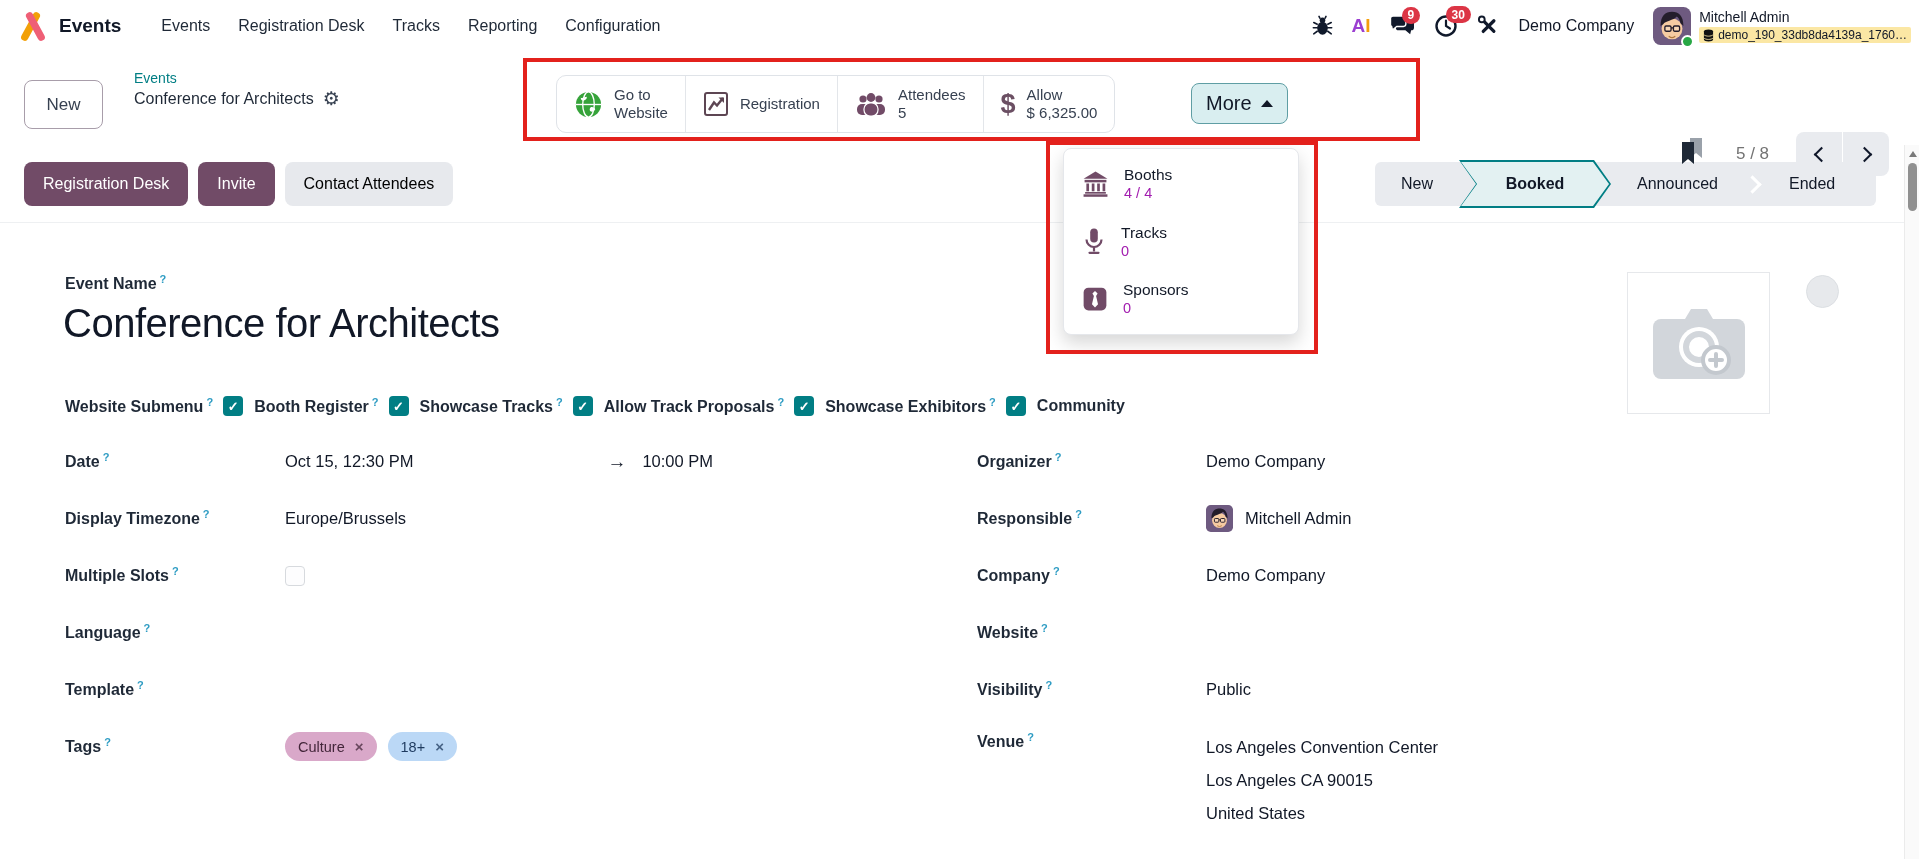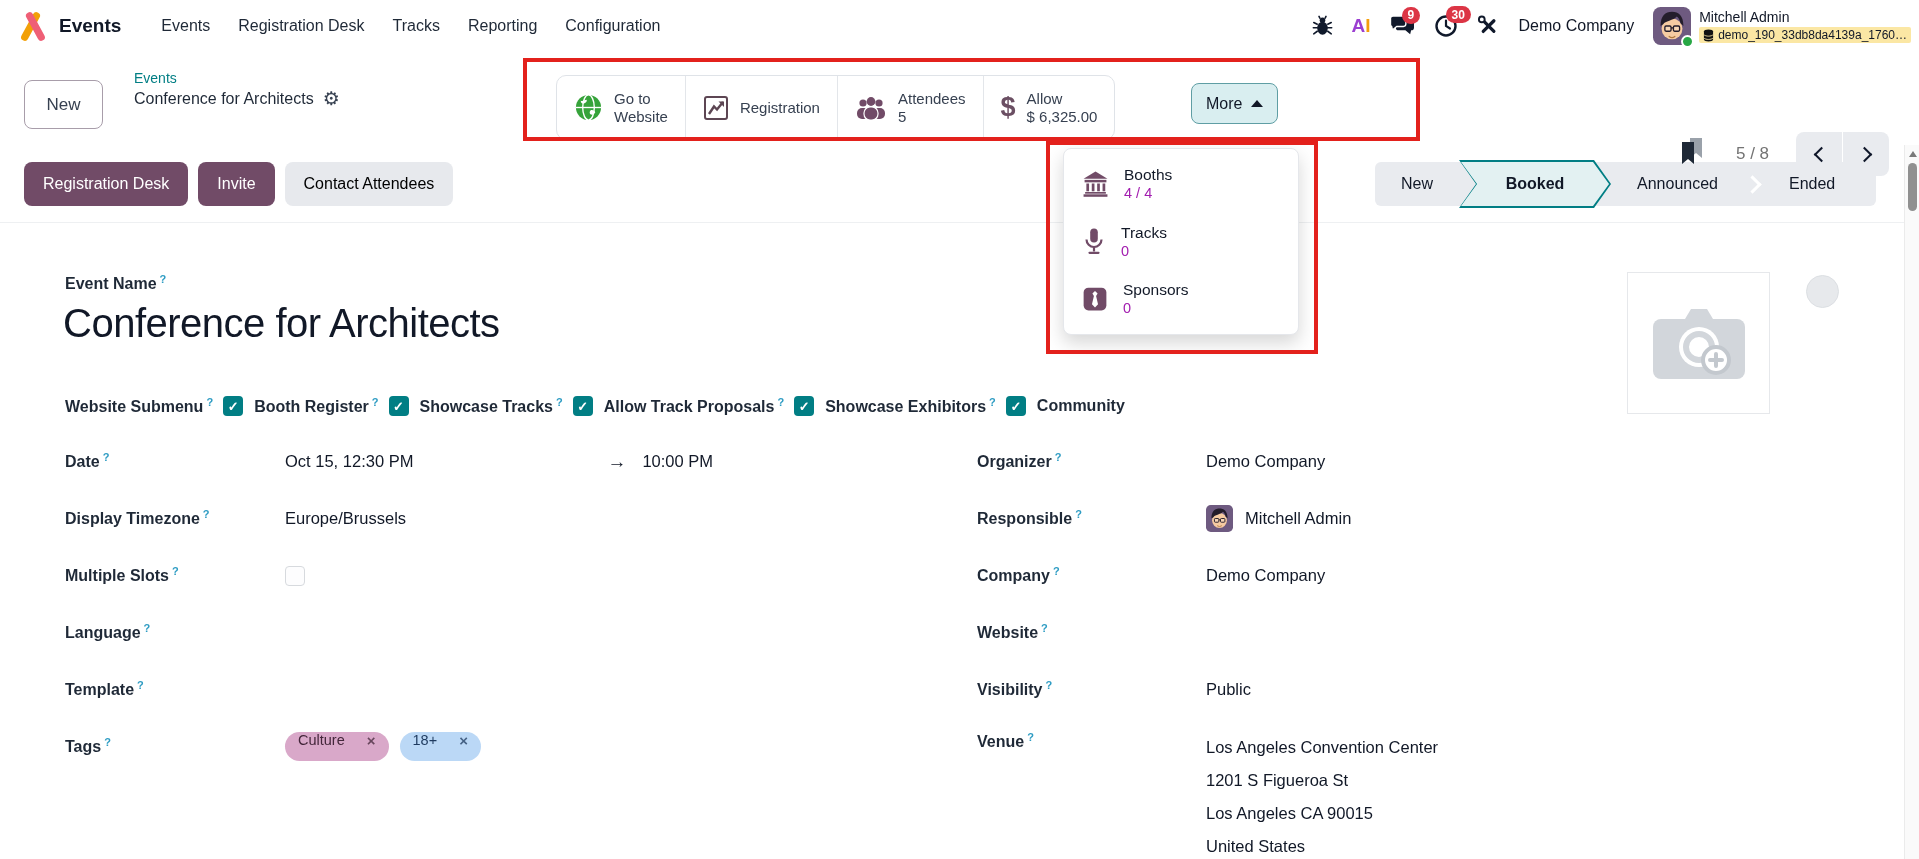--- a/index.html
+++ b/index.html
@@ -25,26 +25,26 @@
   .db-pill { display:flex; align-items:center; gap:4px; background:#fbe7a4; color:#111827; font-size:12px; padding:1px 4px; border-radius:2px; max-width:230px; white-space:nowrap; }
 
   
   .control-panel { position:absolute; top:52px; left:0; right:0; height:93px; background:#fff; z-index:30; }
   .new-btn { position:absolute; left:24px; top:28px; width:79px; height:49px; background:#fff; border:1px solid #a89daa; border-radius:8px; font-size:17px; color:#374151; cursor:pointer; font-family:inherit; }
   .breadcrumb { position:absolute; left:134px; top:18px; }
   .bc-app { font-size:14px; color:#017e84; cursor:pointer; display:block; margin-bottom:3px; }
   .bc-rec { font-size:16px; color:#1f2937; display:flex; align-items:center; gap:9px; }
   .gear { font-size:19px; color:#374151; cursor:pointer; line-height:1; }
 
-  .smart-group { position:absolute; left:556px; top:23px; height:65px; display:flex; background:#fff; border:1px solid #dfe3e8; border-radius:10px; }
+  .smart-group { position:absolute; left:556px; top:23px; height:58px; display:flex; background:#fff; border:1px solid #dfe3e8; border-radius:10px; }
   .sbtn { display:flex; align-items:center; gap:11px; padding:0 17px; cursor:pointer; }
   .sbtn + .sbtn { border-left:1px solid #e3e6ea; }
   .sbtn-txt { display:flex; flex-direction:column; justify-content:center; font-size:15px; color:#374151; line-height:1.2; text-align:left; }
   .dollar { font-size:27px; font-weight:700; color:#6b4f63; }
-  .more-btn { position:absolute; left:1191px; top:31px; height:41px; padding:0 14px; background:#d9eef0; border:1.5px solid #5f9ea4; border-radius:8px; font-size:16px; color:#111827; display:flex; align-items:center; gap:9px; cursor:pointer; font-family:inherit; }
+  .more-btn { position:absolute; left:1191px; top:31px; height:41px; padding:0 14px; background:#d9eef0; border:1.5px solid #5f9ea4; border-radius:8px; font-size:20px; color:#111827; display:flex; align-items:center; gap:9px; cursor:pointer; font-family:inherit; }
   .caret-up { width:0; height:0; border-left:6px solid transparent; border-right:6px solid transparent; border-bottom:7px solid #111827; }
 
   .pager-bookmark { position:absolute; left:1678px; top:84px; cursor:pointer; }
   .pager-val { position:absolute; left:1736px; top:92px; font-size:17px; color:#737373; }
   .pager-btns { position:absolute; left:1796px; top:80px; display:flex; }
   .pager-btn { width:46px; height:44px; background:#e9ebef; border:none; display:flex; align-items:center; justify-content:center; cursor:pointer; }
   .pager-btn.prev { border-radius:8px 0 0 8px; margin-right:1px; }
   .pager-btn.next { border-radius:0 8px 8px 0; }
   .cvL { width:11px; height:11px; border-left:2.5px solid #0f172a; border-bottom:2.5px solid #0f172a; transform:rotate(45deg); margin-left:4px; }
   .cvR { width:11px; height:11px; border-right:2.5px solid #0f172a; border-top:2.5px solid #0f172a; transform:rotate(45deg); margin-right:4px; }
@@ -93,21 +93,21 @@
   .fields-right { position:absolute; left:977px; top:210px; width:720px; }
   .frow { display:flex; align-items:center; min-height:57px; }
   .frow.top { align-items:flex-start; padding-top:13px; }
   .fields-left .fld-label { width:220px; flex:none; }
   .fields-right .fld-label { width:229px; flex:none; }
   .fval { font-size:16.5px; color:#111827; cursor:text; }
   .date-val { display:flex; align-items:center; width:428px; }
   .date-arrow { margin-left:auto; font-size:19px; font-weight:700; color:#111827; }
   .date-end { margin-left:16px; }
   .tagrow { display:flex; gap:11px; }
-  .tag { display:flex; align-items:flex-start; gap:22px; height:29px; padding:0 13px; border-radius:15px; font-size:14.5px; color:#333; cursor:pointer; }
+  .tag { display:flex; align-items:center; gap:10px; height:29px; padding:0 13px; border-radius:15px; font-size:14.5px; color:#333; cursor:pointer; }
   .tag-pink { background:#d9a8c9; color:#43263a; }
   .tag-blue { background:#bbd8f6; color:#1e3a5f; }
   .tag-x { font-weight:700; opacity:.75; font-size:15px; }
   .resp-val { display:flex; align-items:center; gap:12px; }
   .venue-lines { line-height:33px; }
 
   .img-placeholder { position:absolute; left:1627px; top:49px; width:143px; height:142px; border:1px solid #e6e8eb; display:flex; align-items:center; justify-content:center; cursor:pointer; background:#fff; }
   .ribbon-circle { position:absolute; left:1806px; top:52px; width:33px; height:33px; border-radius:50%; background:#e7e9ec; border:1px solid #dcdfe3; }
 
   
@@ -413,21 +413,20 @@
       <span class="fval"></span>
     </div>
     <div class="frow">
       <span class="fld-label"><span>Visibility</span><sup class="help">?</sup></span>
       <span class="fval">Public</span>
     </div>
     <div class="frow top">
       <span class="fld-label"><span>Venue</span><sup class="help">?</sup></span>
       <span class="fval venue-lines">
         <div>Los Angeles Convention Center</div>
-        <div>1201 S Figueroa St</div>
         <div>Los Angeles CA 90015</div>
         <div>United States</div>
       </span>
     </div>
   </div>
 </div>
 
 <div class="dropdown">
   <div class="dd-item">
     <svg width="27" height="27" viewBox="0 0 26 26" fill="#714B67">

